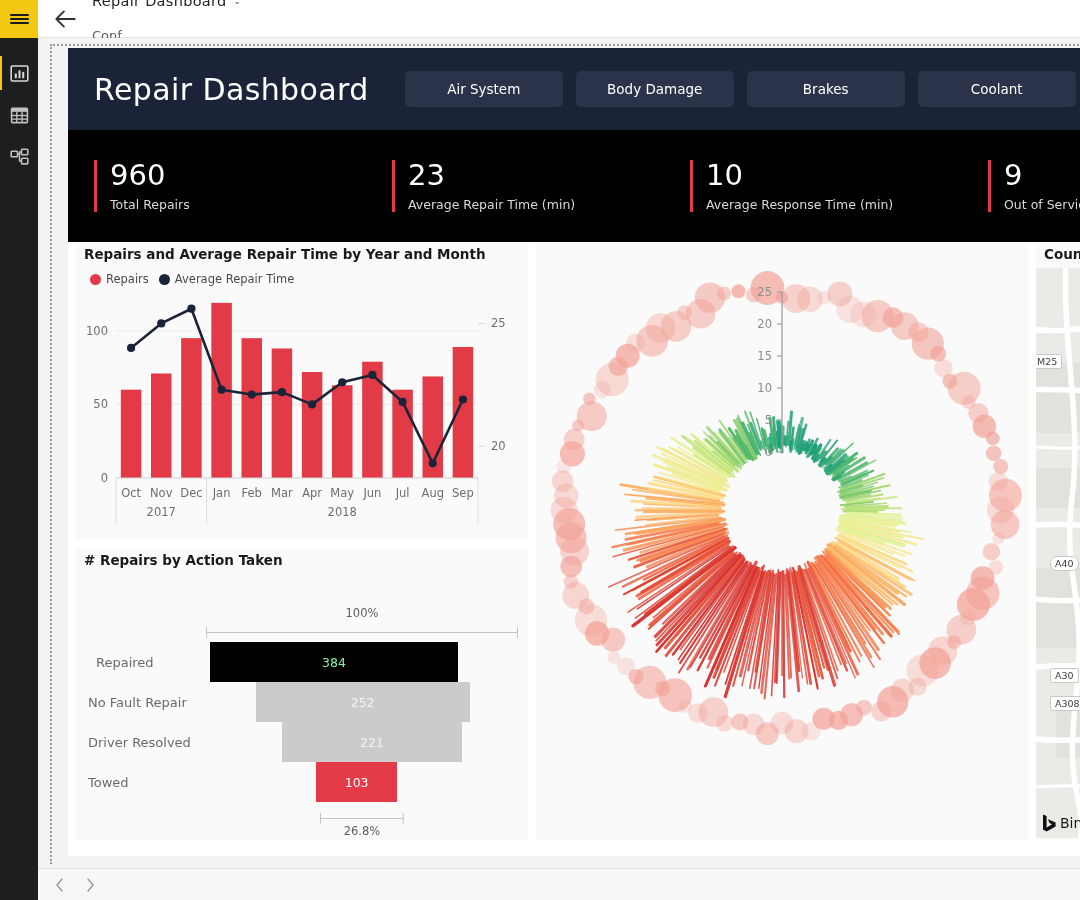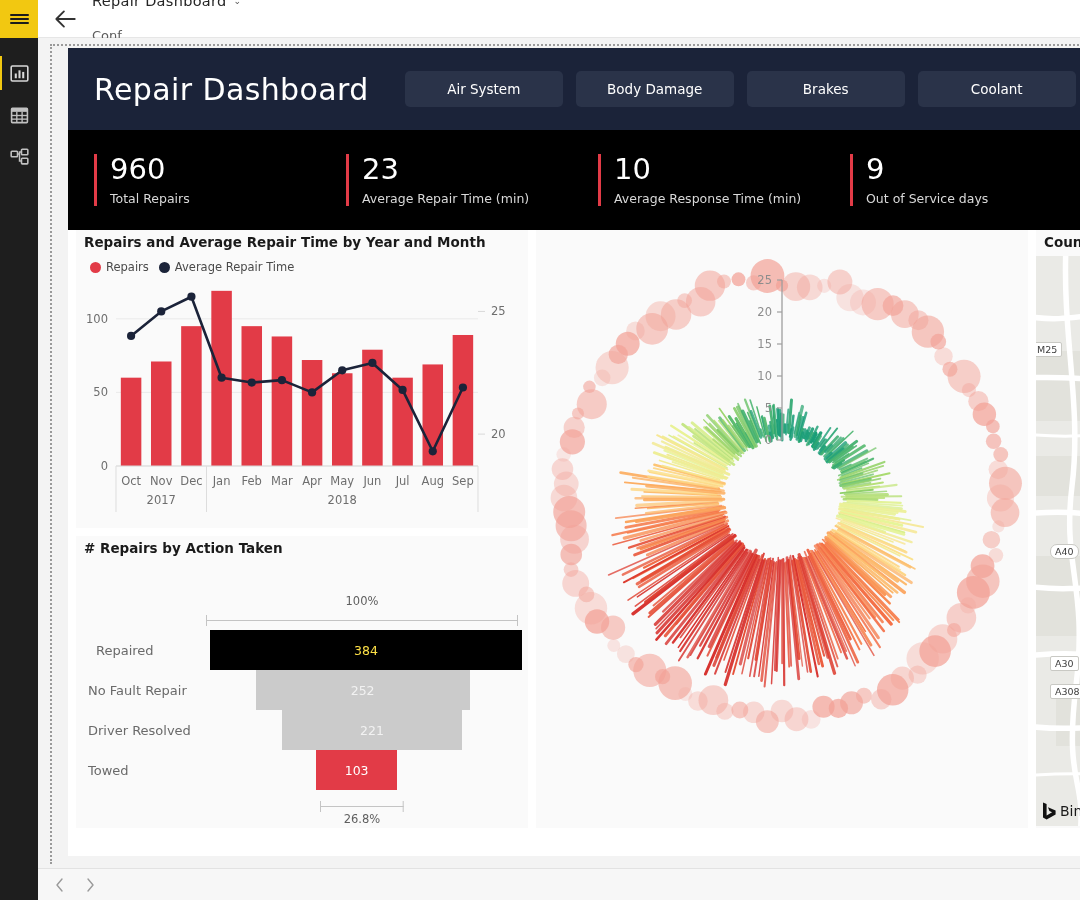--- a/index.html
+++ b/index.html
@@ -77,22 +77,22 @@
   #tab-strip { display: flex; gap: 13px; margin-left: 36px; }
   .dash-tab {
     background: #2A3349; border-radius: 5px; color: #ffffff;
     font-size: 13.5px; font-family: "DejaVu Sans", sans-serif;
     padding: 10px 0; width: 158px; text-align: center; cursor: pointer;
     white-space: nowrap;
   }
 
   
   #kpi-band {
-    position: relative; height: 100px; background: #000000;
-    display: flex; align-items: center; padding-left: 26px;
+    position: relative; height: 112px; background: #000000;
+    display: flex; align-items: center; padding-left: 26px; gap: 46px;
   }
   .kpi {
     display: flex; width: 252px; flex: none; padding-left: 0;
   }
   .kpi-rule { width: 3px; height: 52px; background: #E23B47; flex: none; margin-right: 13px; }
   .kpi-text { display: flex; flex-direction: column; justify-content: center; }
   .kpi-value {
     color: #ffffff; font-size: 29px; line-height: 1.08;
     font-family: "DejaVu Sans", sans-serif; font-weight: 400;
   }
@@ -345,21 +345,21 @@
         <div id="funnel-body" class="panel-body">
             <div class="fn-bracket-label" style="left: 130px; top: 32px; width: 312px;">100%</div>
             <div class="fn-bracket" style="left: 130px; top: 50px; width: 312px; height: 11px;"><svg width="312" height="11">
                 <line x1="0.5" y1="0" x2="0.5" y2="11" stroke="#C4C4C4"></line>
                 <line x1="311.5" y1="0" x2="311.5" y2="11" stroke="#C4C4C4"></line>
                 <line x1="0" y1="5.5" x2="312" y2="5.5" stroke="#C4C4C4"></line>
               </svg></div>
             <div class="fn-row" style="left: 8px; top: 68px; width: 452px;">
               <div class="fn-cat">Repaired</div>
               <div style="position: relative; width: 312px; height: 40px;">
-                <div class="fn-bar" style="position: absolute; left: 0px; width: 312px; background: rgb(0, 0, 0); color: #fde047; text-align: center;">384</div>
+                <div class="fn-bar" style="position: absolute; left: 0px; width: 248px; background: rgb(0, 0, 0); color: #86efac; text-align: center;">384</div>
               </div>
             </div>
             <div class="fn-row" style="left: 0px; top: 108px; width: 452px;">
               <div class="fn-cat">No Fault Repair</div>
               <div style="position: relative; width: 312px; height: 40px;">
                 <div class="fn-bar" style="position: absolute; left: 53.625px; width: 214px; background: rgb(203, 203, 203); color: rgb(242, 242, 242);">252</div>
               </div>
             </div>
             <div class="fn-row" style="left: 0px; top: 148px; width: 452px; justify-content: space-between;">
               <div class="fn-cat">Driver Resolved</div>

